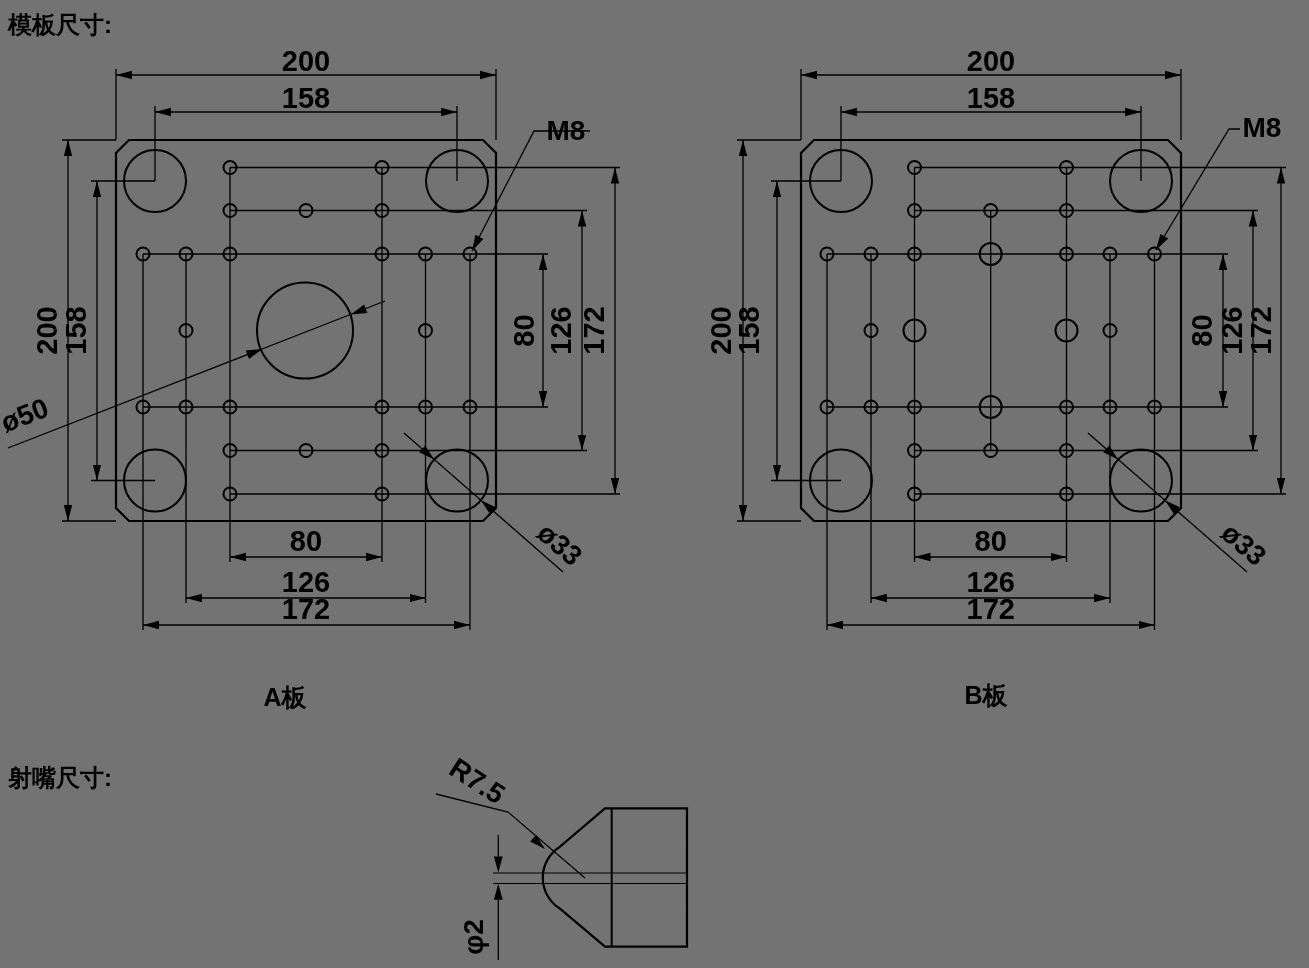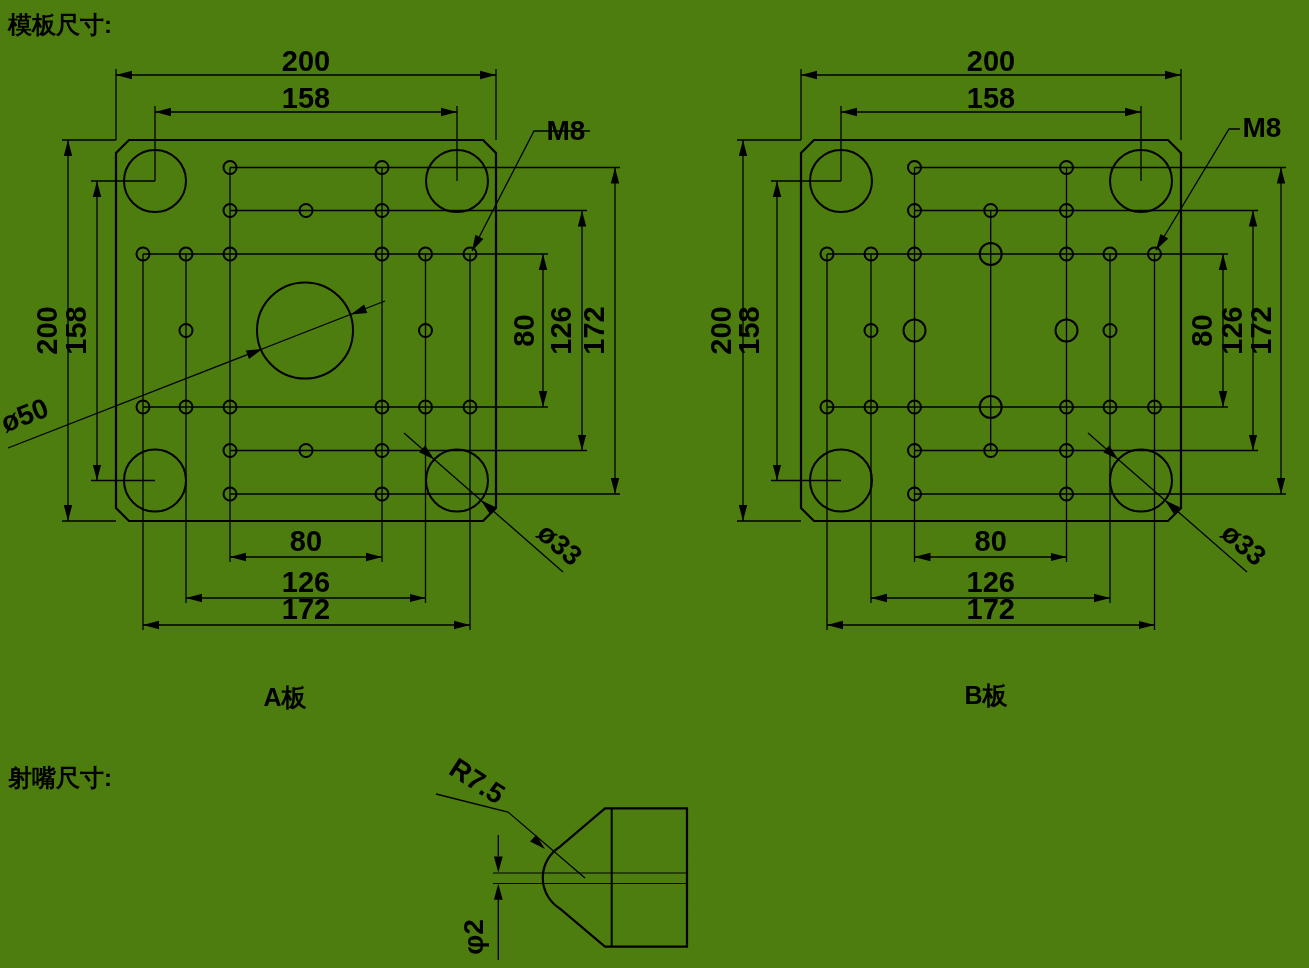--- a/index.html
+++ b/index.html
@@ -1,16 +1,16 @@
 <!DOCTYPE html>
 <html><head>
 <meta charset="utf-8">
 <style>
   html,body{margin:0;padding:0;background:#ffffff;}
-  .sheet{position:relative;width:1309px;height:968px;background:#4d7c0f;overflow:hidden;}
+  .sheet{position:relative;width:1309px;height:968px;background:#737373;overflow:hidden;}
   svg{display:block;}
   text{font-family:"Liberation Sans",sans-serif;fill:#000;}
   .dim{font-size:29px;font-weight:bold;}
   .ann{font-size:28px;font-weight:bold;}
   .title{font-size:24px;font-weight:bold;}
   .plabel{font-size:25px;font-weight:bold;}
   .thick{stroke:#000;stroke-width:2.2;fill:none;stroke-linejoin:miter;}
   .med{stroke:#000;stroke-width:2;fill:none;}
   .thin{stroke:#000;stroke-width:1.3;fill:none;}
   .hairline{stroke:#000;stroke-width:1.2;fill:none;}

